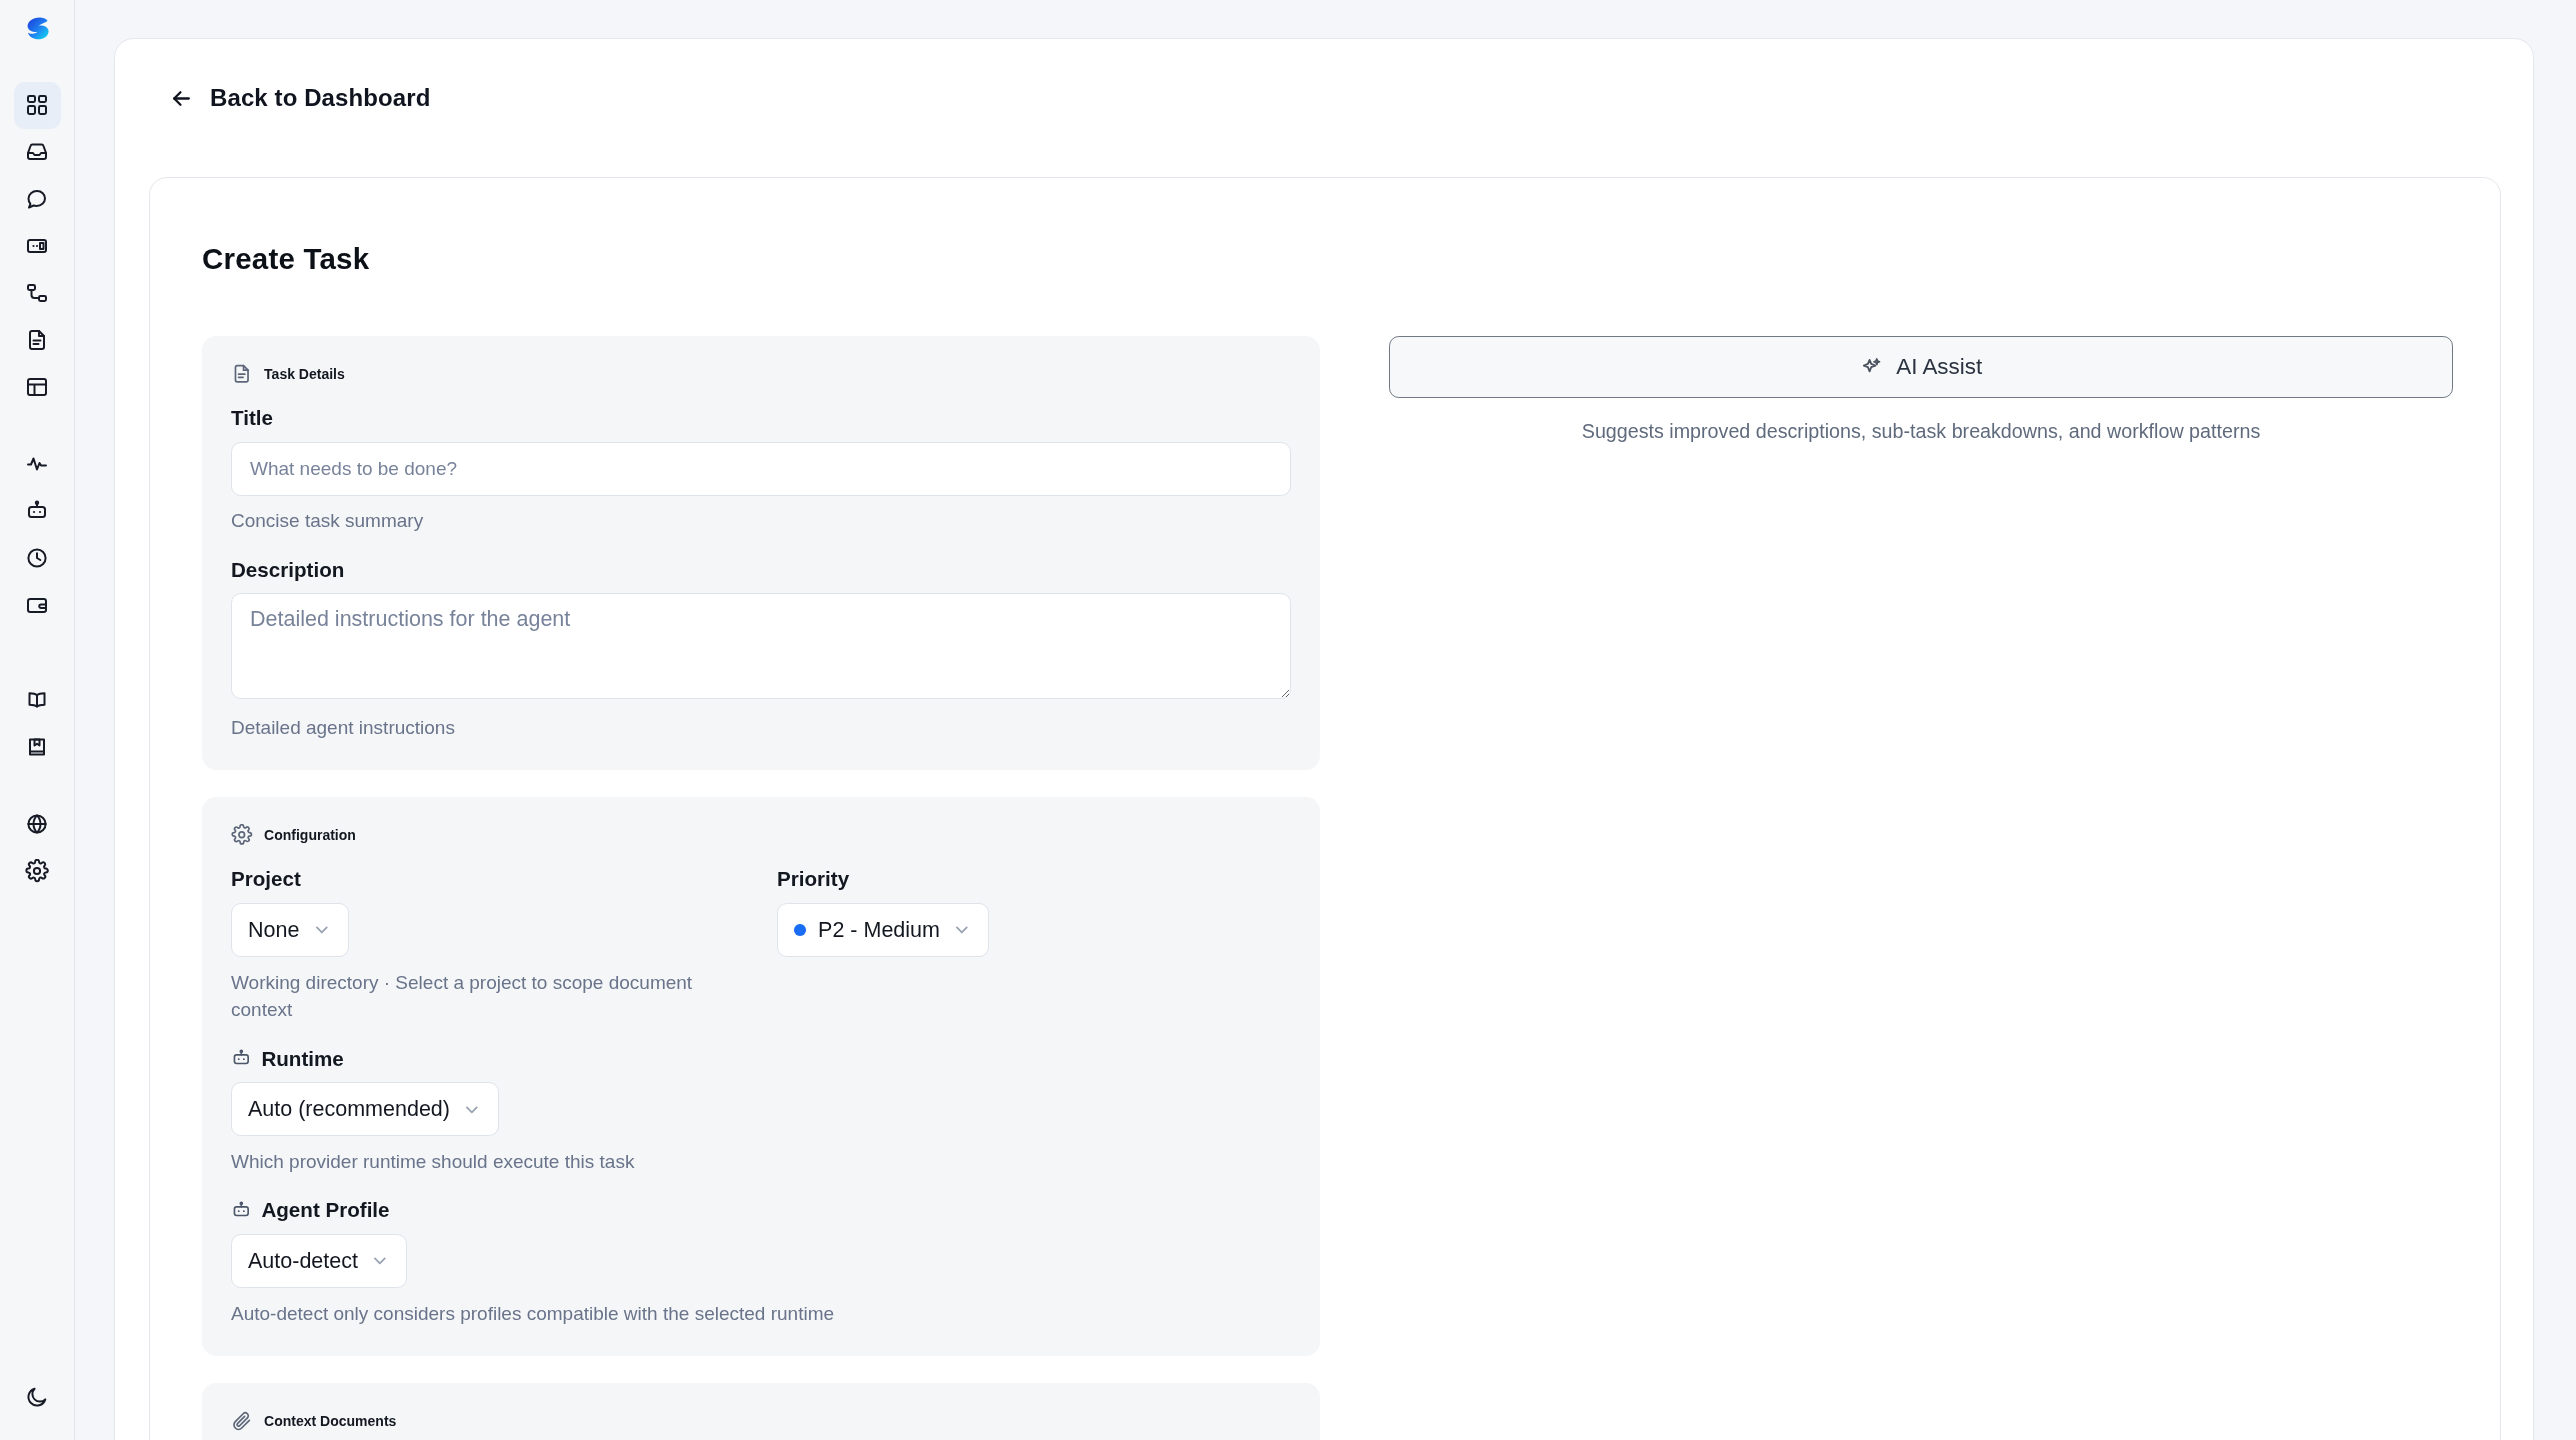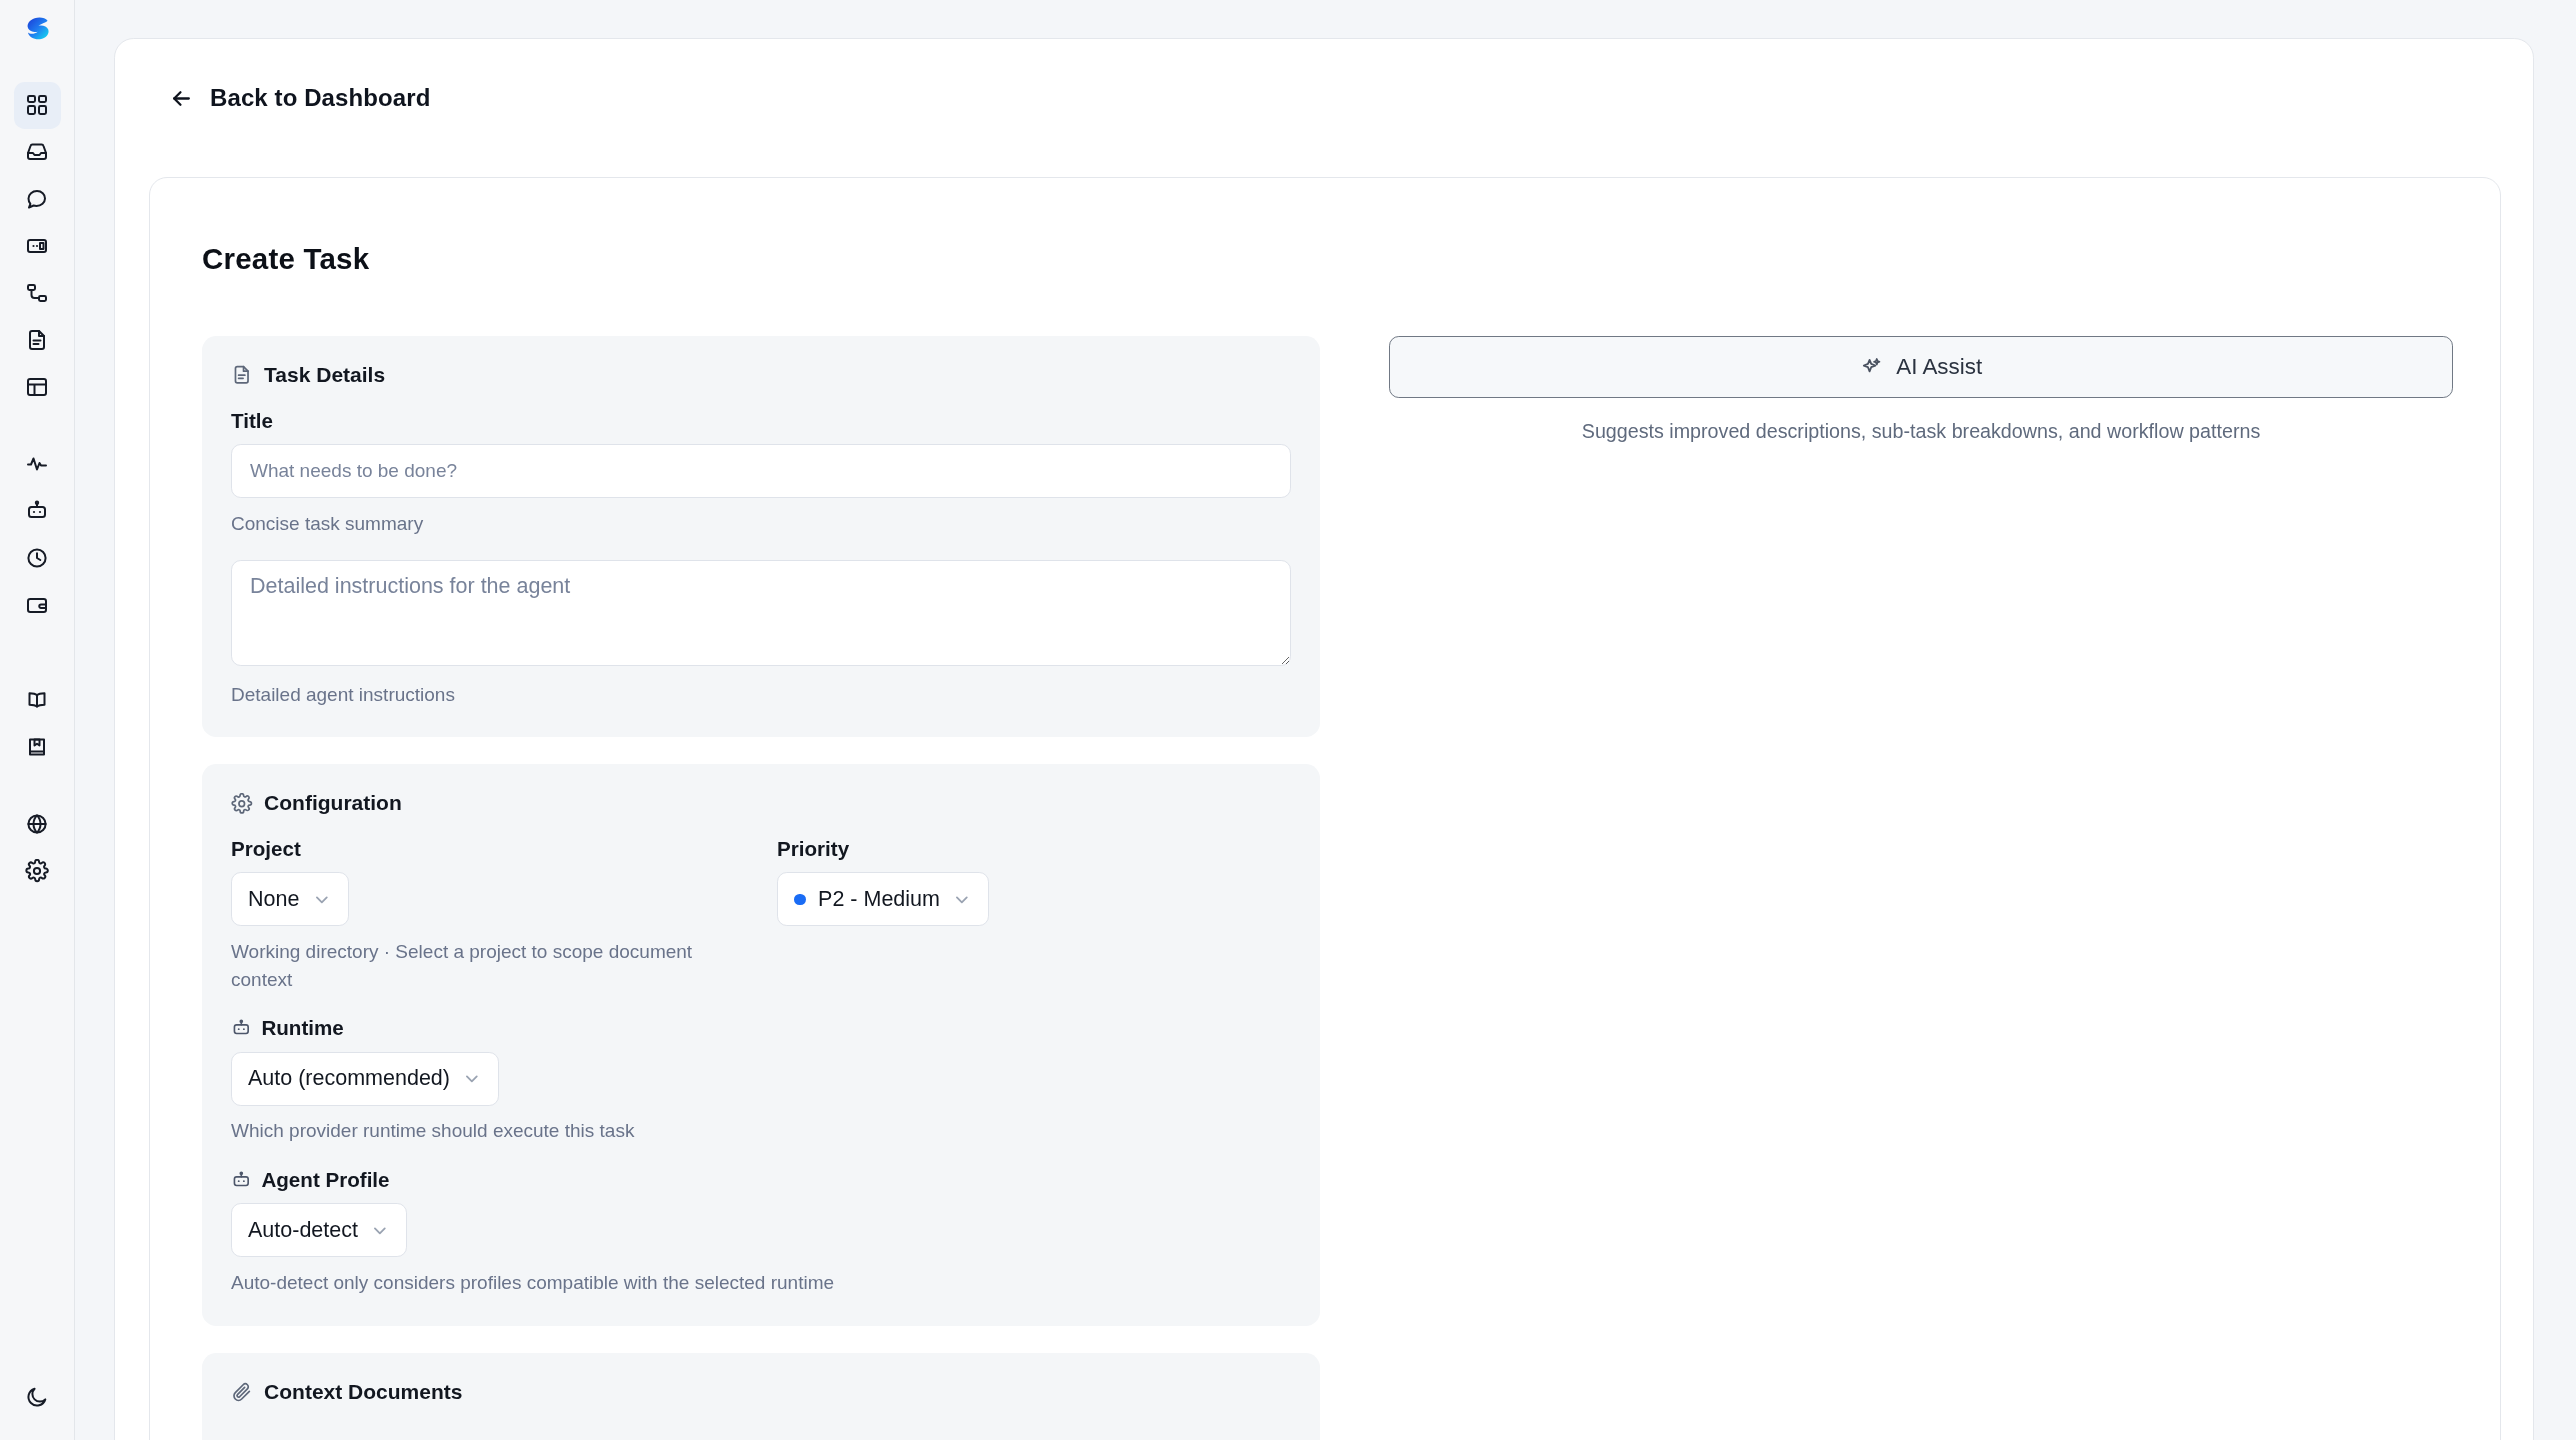--- a/index.html
+++ b/index.html
@@ -76,21 +76,21 @@
     background: #f4f6f8;
     border-radius: 14.3px;
     padding: 27px 29px 29px 29px;
     margin-bottom: 27px;
   }
   .section-head {
     display: flex; align-items: center; gap: 11.6px;
     margin-bottom: 21.5px;
   }
   .section-head svg { width: 21.5px; height: 21.5px; color: #5d6779; flex: none; }
-  .section-title { font-size: 21px; font-weight: 700; color: #121720; }
+  .section-title { font-size: 14px; font-weight: 700; color: #121720; }
 
   .field-label {
     font-size: 20.6px; font-weight: 700; color: #121720;
     margin-bottom: 11.6px; display: block;
   }
   .field-hint {
     font-size: 19px; color: #69738a; line-height: 1.45;
     margin-top: 11.6px; max-width: 501px;
   }
 
@@ -335,20 +335,21 @@
               <path d="M8.5 12.5h7M8.5 16h5"></path>
           </svg>
           <span class="section-title">Task Details</span>
         </div>
 
         <label class="field-label">Title</label>
         <input class="text-input" type="text" placeholder="What needs to be done?" style="">
         <div class="field-hint">Concise task summary</div>
 
         <div class="block">
+          <label class="field-label">Description</label>
           <textarea class="text-area" placeholder="Detailed instructions for the agent" style=""></textarea>
           <div class="field-hint">Detailed agent instructions</div>
         </div>
       </div>
 
       <div class="section">
         <div class="section-head">
           <svg viewBox="0 0 24 24" fill="none" stroke="currentColor" stroke-width="1.9" stroke-linecap="round" stroke-linejoin="round">
             <circle cx="12" cy="12" r="3.1"></circle>
             <path d="M19.3 14.4a1.6 1.6 0 00.32 1.77l.06.06a1.95 1.95 0 11-2.76 2.76l-.06-.06a1.6 1.6 0 00-1.77-.32 1.6 1.6 0 00-.97 1.47v.17a1.95 1.95 0 11-3.9 0v-.09a1.6 1.6 0 00-1.05-1.47 1.6 1.6 0 00-1.77.32l-.06.06a1.95 1.95 0 11-2.76-2.76l.06-.06a1.6 1.6 0 00.32-1.77 1.6 1.6 0 00-1.47-.97h-.17a1.95 1.95 0 110-3.9h.09a1.6 1.6 0 001.47-1.05 1.6 1.6 0 00-.32-1.77l-.06-.06a1.95 1.95 0 112.76-2.76l.06.06a1.6 1.6 0 001.77.32h.08a1.6 1.6 0 00.97-1.47v-.17a1.95 1.95 0 113.9 0v.09a1.6 1.6 0 00.97 1.47 1.6 1.6 0 001.77-.32l.06-.06a1.95 1.95 0 112.76 2.76l-.06.06a1.6 1.6 0 00-.32 1.77v.08a1.6 1.6 0 001.47.97h.17a1.95 1.95 0 110 3.9h-.09a1.6 1.6 0 00-1.47.97z"></path>

